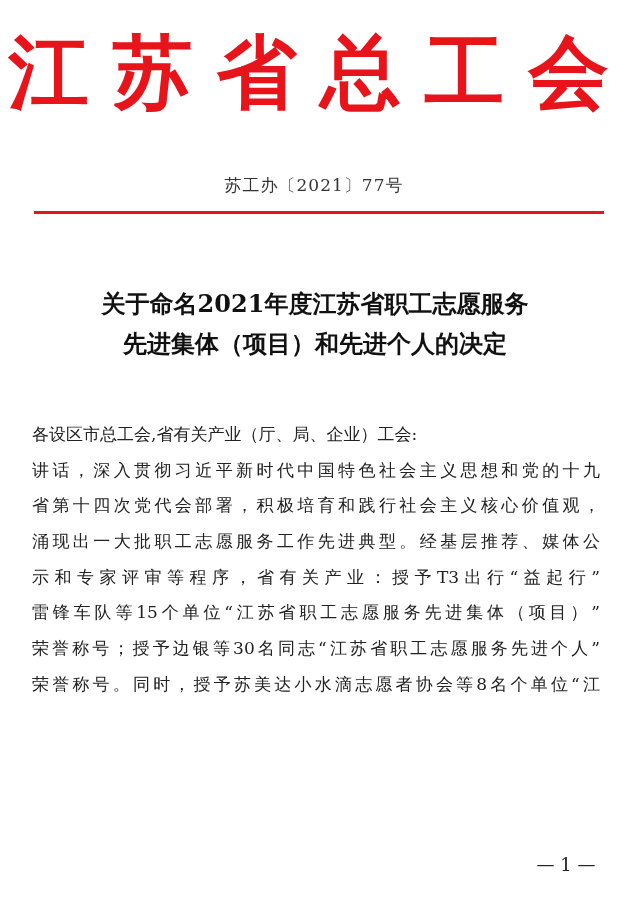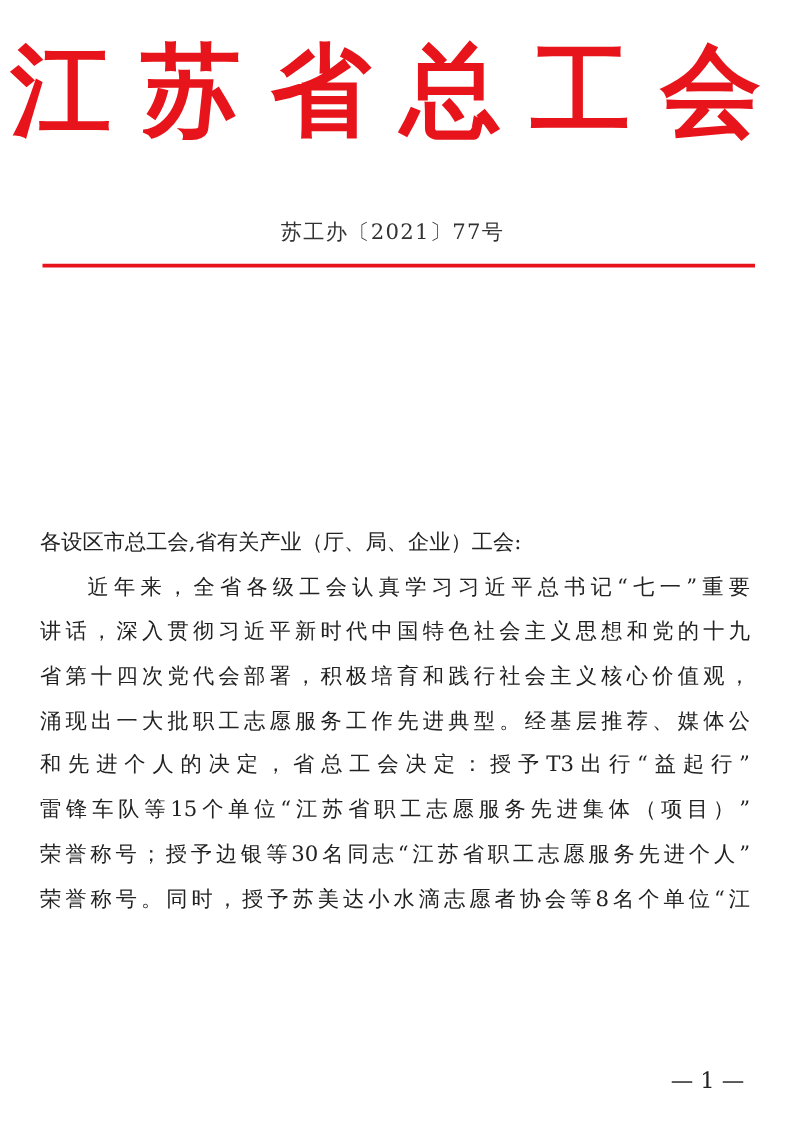--- a/index.html
+++ b/index.html
@@ -105,27 +105,28 @@
 
 <div class="masthead">
   <div class="masthead-title">江苏省总工会</div>
 </div>
 
 <div class="doc-number">苏工办〔2021〕77号</div>
 
 <div class="red-rule"></div>
 
 <div class="doc-title">
+  <div>关于命名2021年度江苏省职工志愿服务</div>
+  <div>先进集体（项目）和先进个人的决定</div>
 </div>
 
 <div class="doc-body">
   <div class="line salutation">各设区市总工会,省有关产业（厅、局、企业）工会:</div>
-  <div class="line indent">近年来，全省各级工会认真学习习近平总书记“七一”重要</div>
   <div class="line">讲话，深入贯彻习近平新时代中国特色社会主义思想和党的十九</div>
   <div class="line">省第十四次党代会部署，积极培育和践行社会主义核心价值观，</div>
   <div class="line">涌现出一大批职工志愿服务工作先进典型。经基层推荐、媒体公</div>
-  <div class="line">和先进个人的决定，省总工会决定：授予T3出行“益起行”</div>
+  <div class="line">示和专家评审等程序，省有关产业：授予T3出行“益起行”</div>
   <div class="line">雷锋车队等15个单位“江苏省职工志愿服务先进集体（项目）”</div>
   <div class="line">荣誉称号；授予边银等30名同志“江苏省职工志愿服务先进个人”</div>
   <div class="line">荣誉称号。同时，授予苏美达小水滴志愿者协会等8名个单位“江</div>
 </div>
 
 <div class="page-number">— 1 —</div>
 
 </body></html>

